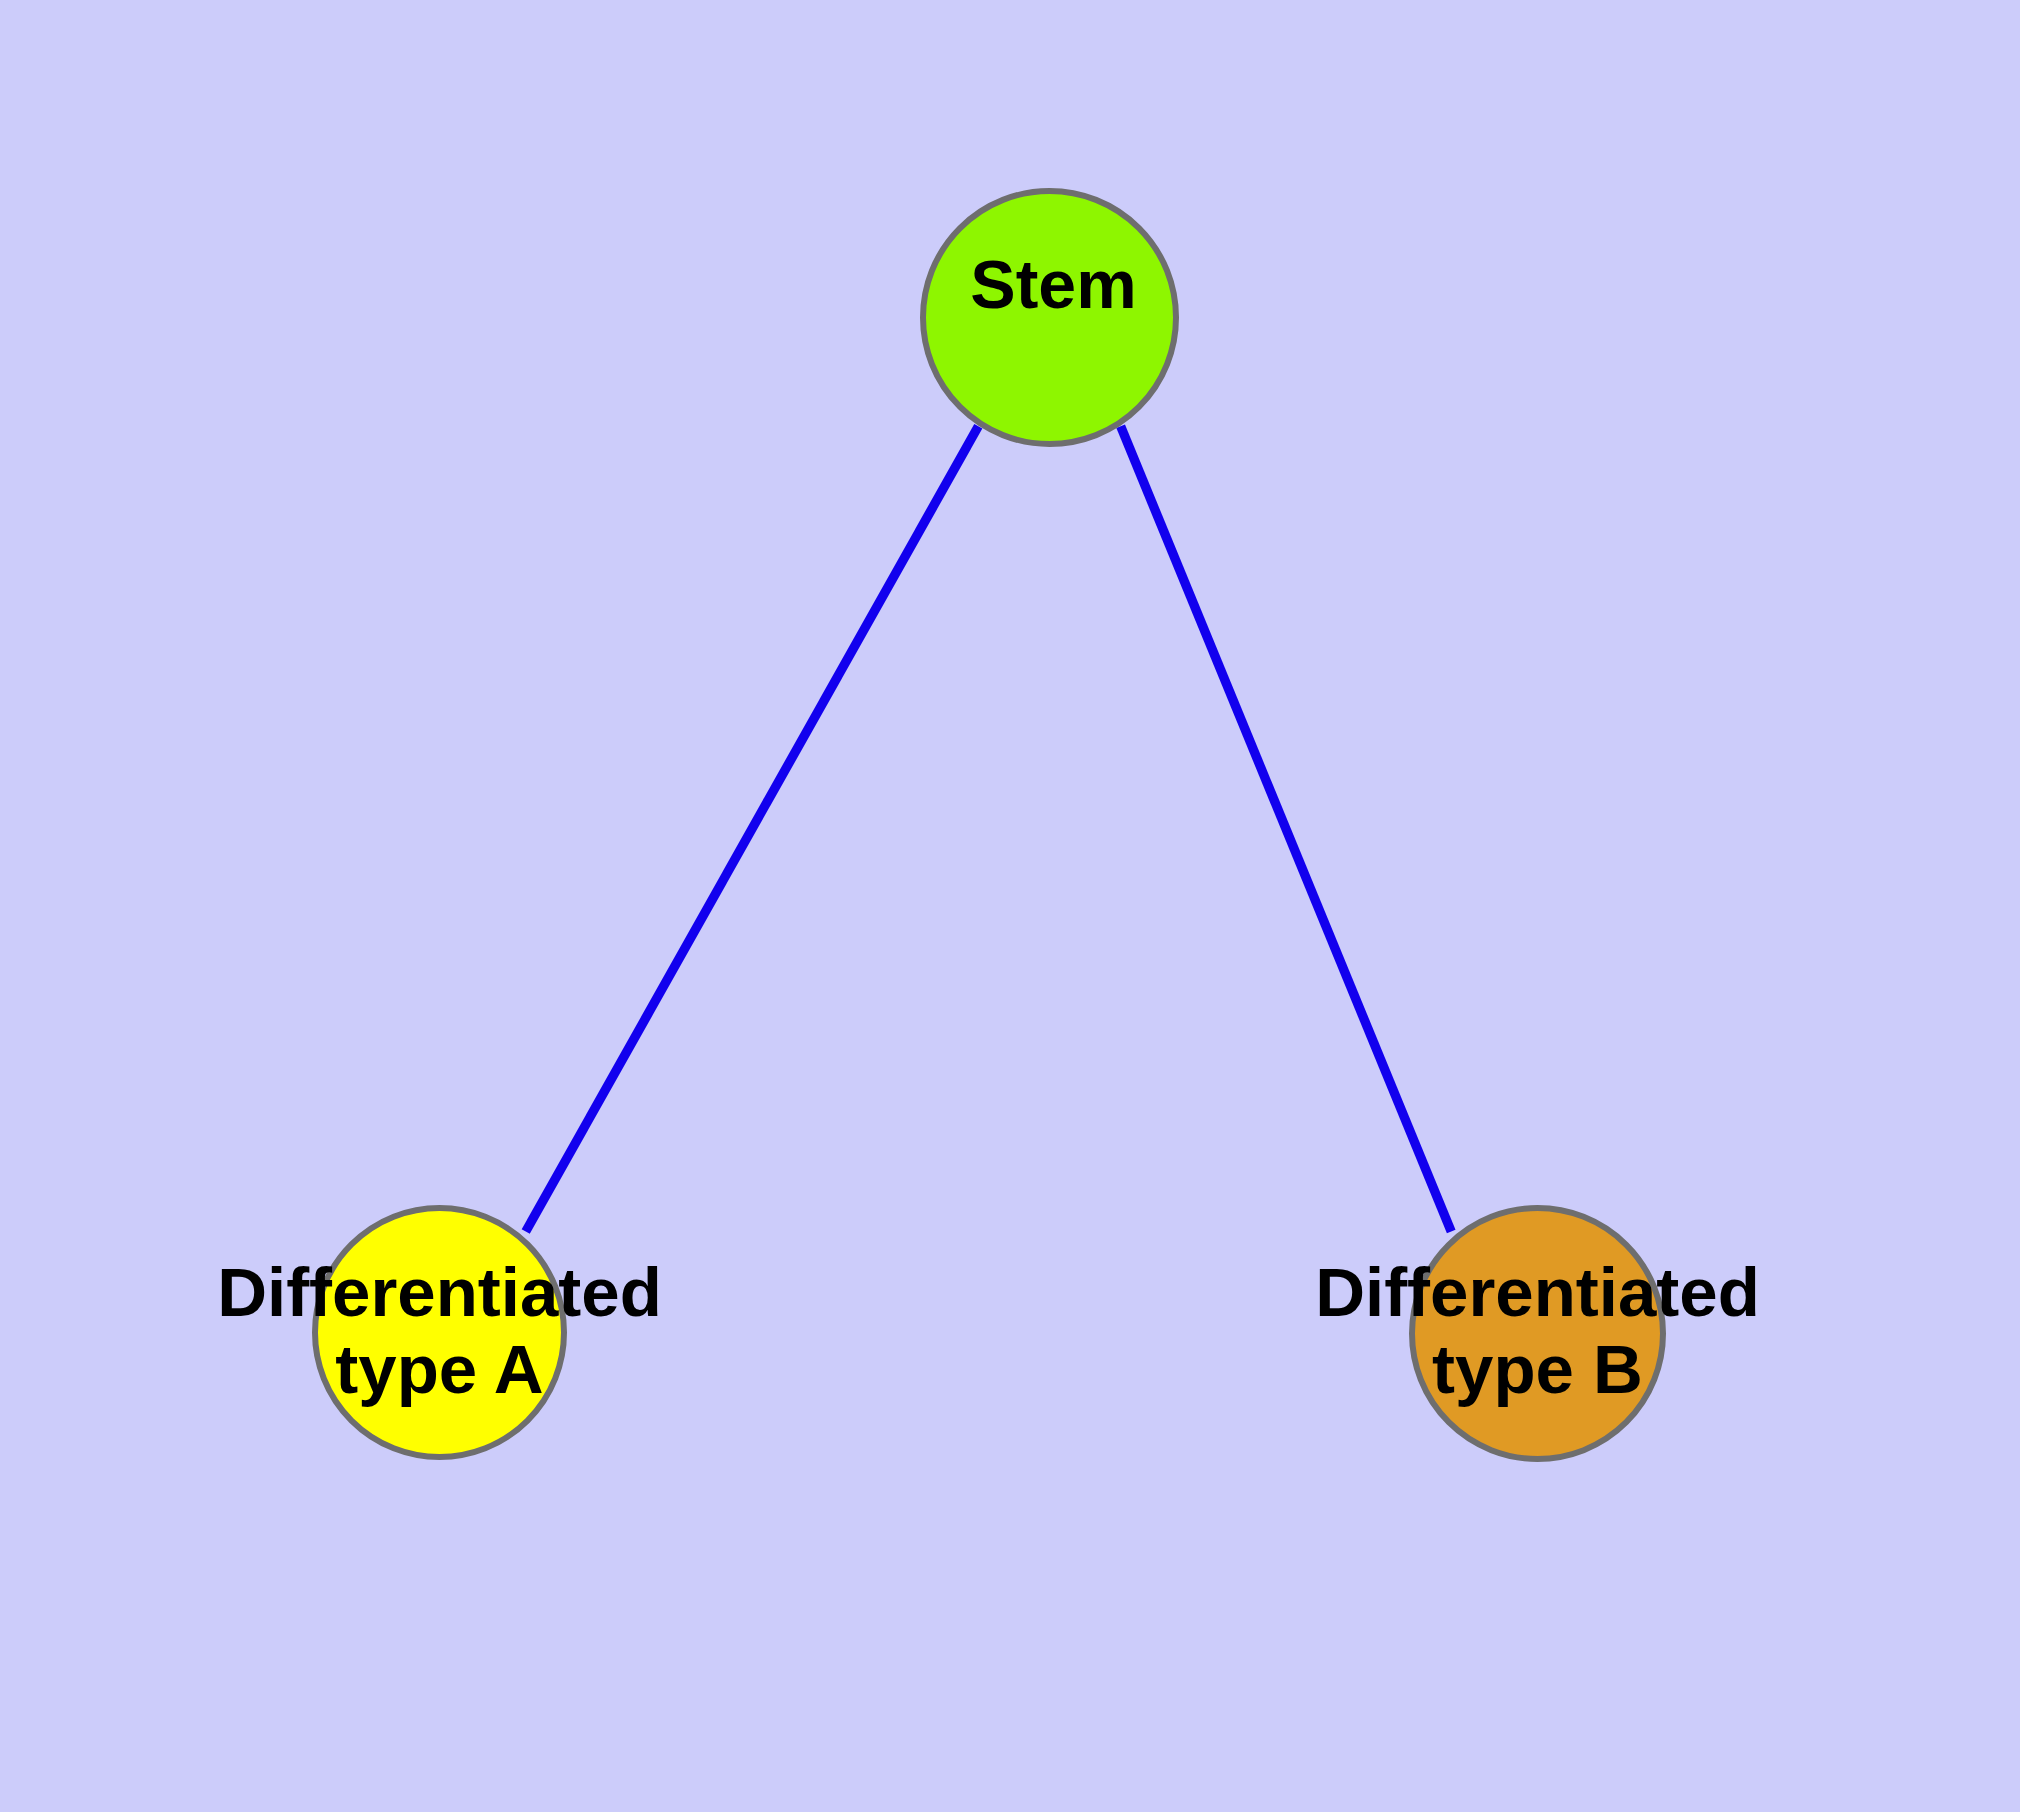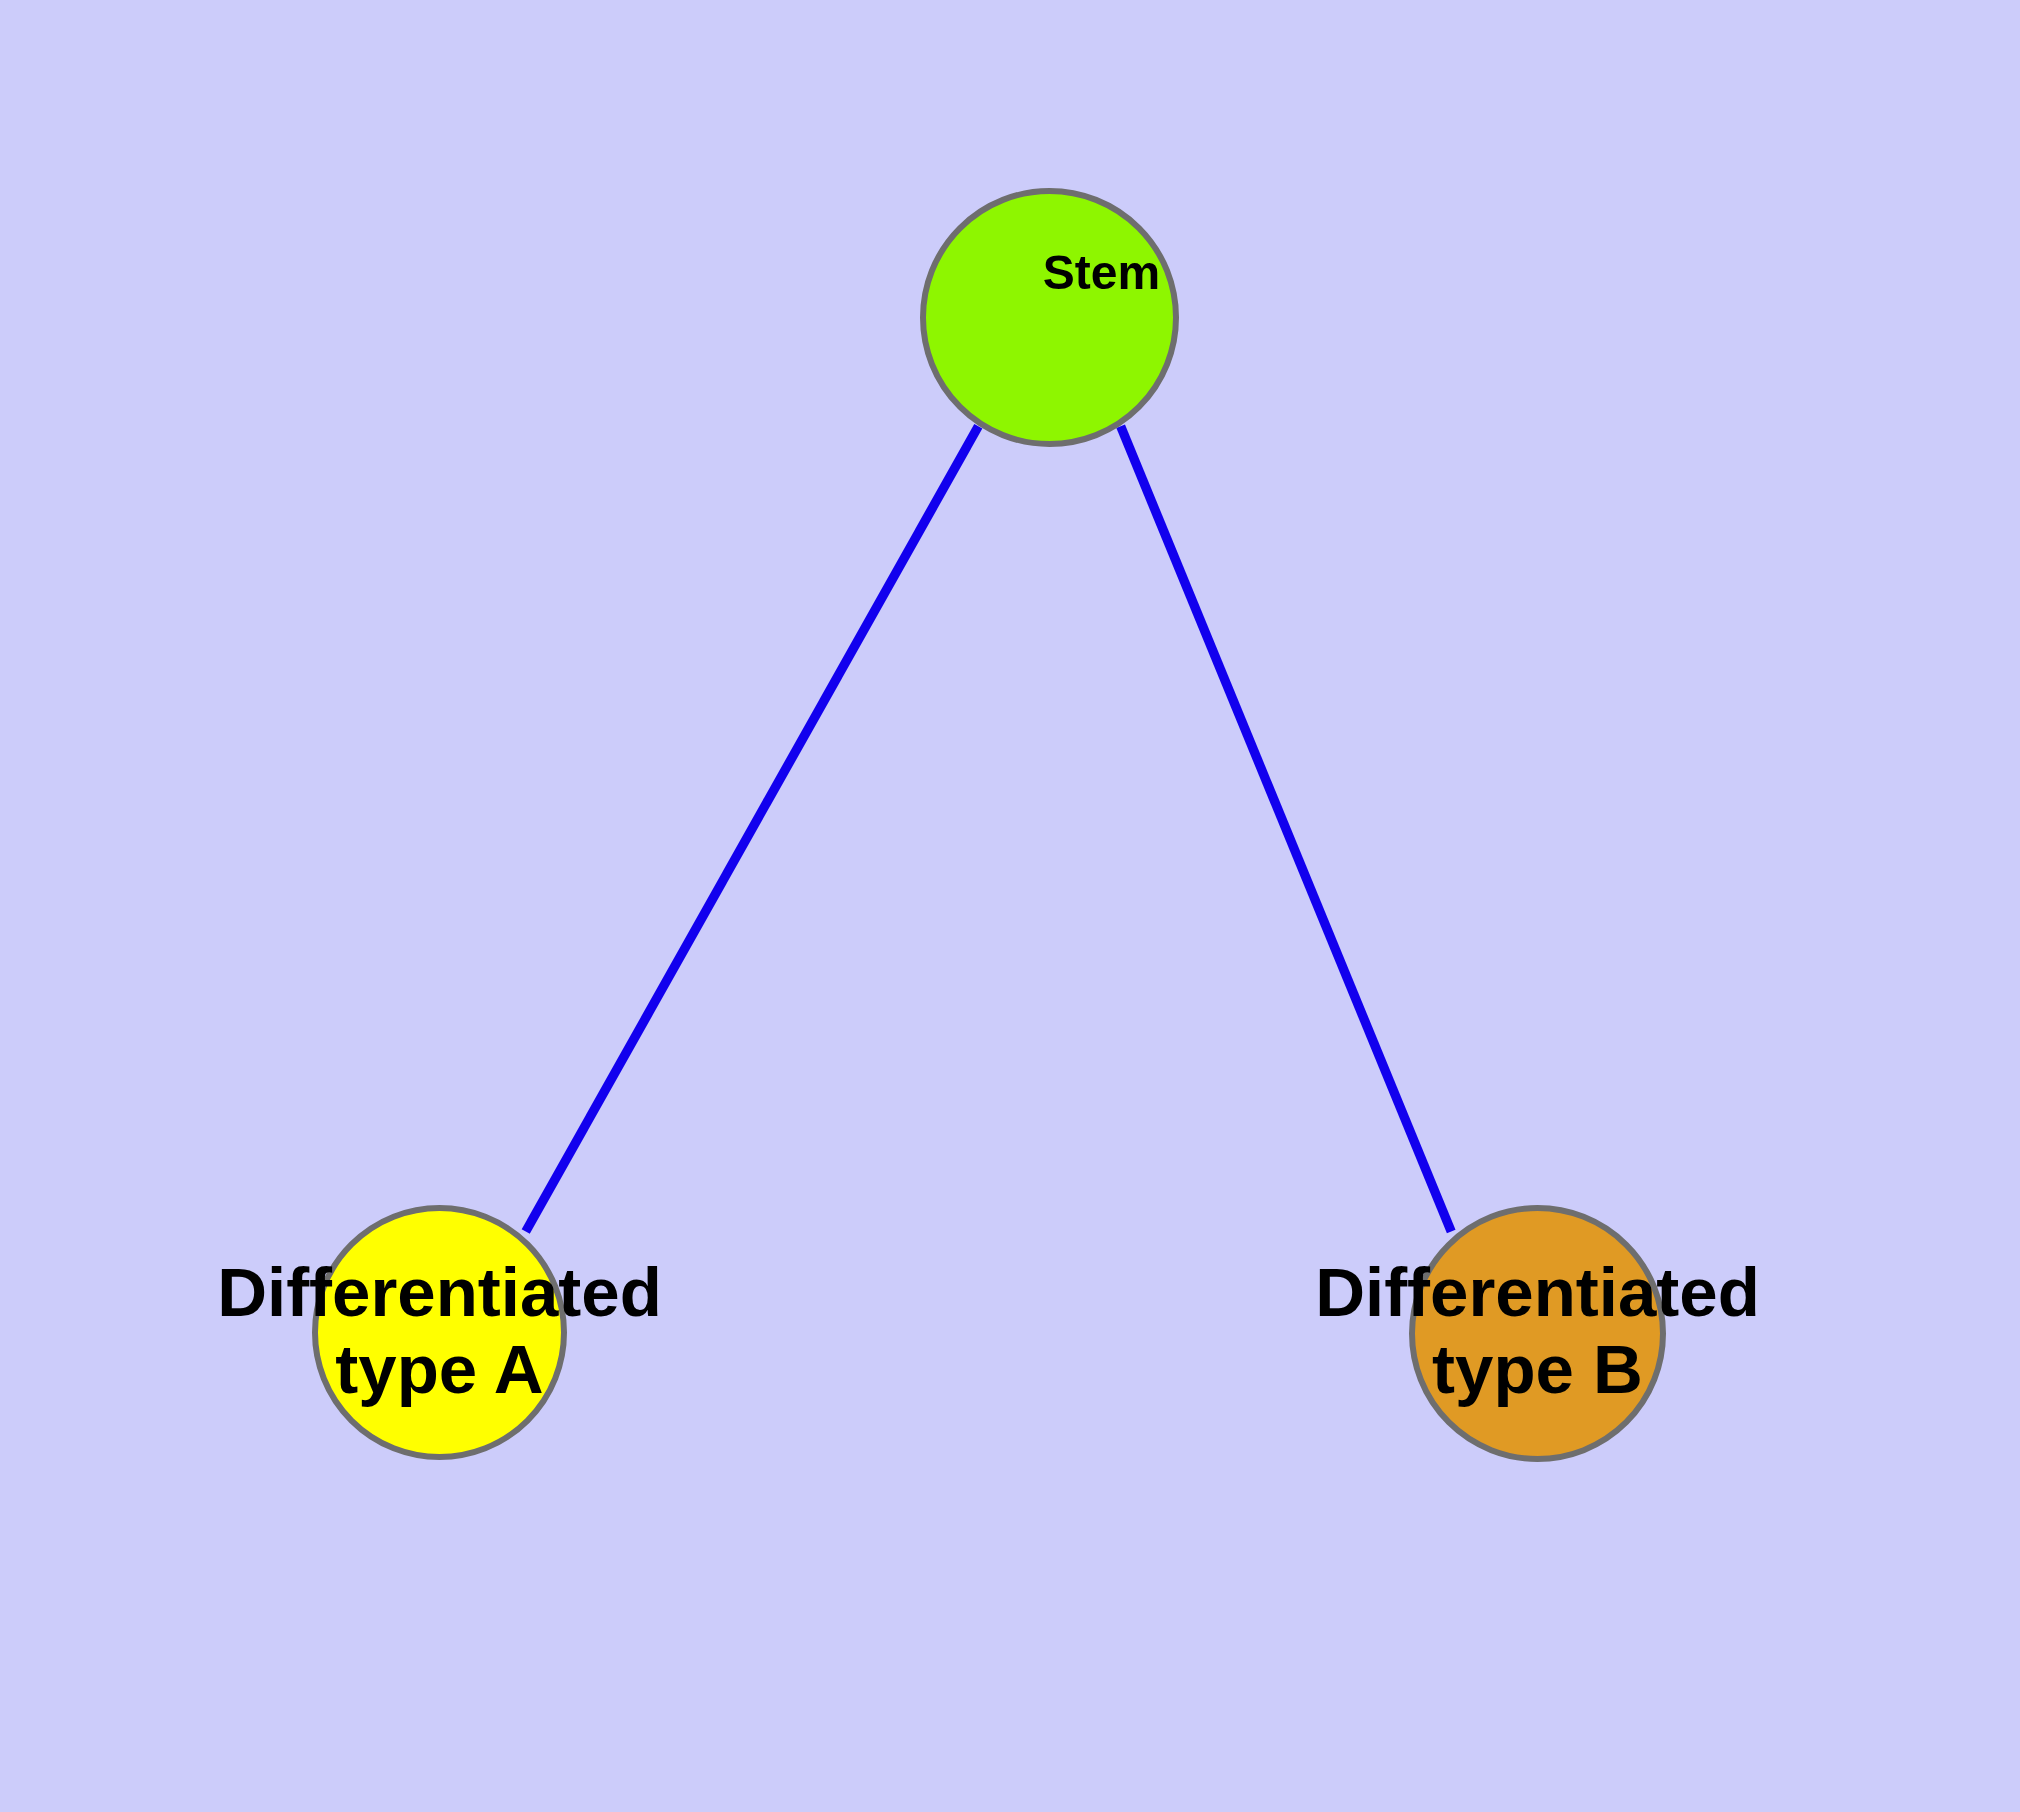--- a/index.html
+++ b/index.html
@@ -44,24 +44,24 @@
   }
   
   #node-stem {
     left: 920px;
     top: 188px;
     width: 259px;
     height: 259px;
     background: #8ef600;
   }
   #label-stem {
-    left: 972px;
+    left: 924px;
     top: 246px;
     width: 259px;
-    font-size: 48px;
+    font-size: 68px;
   }
   
   #node-diff-a {
     left: 312px;
     top: 1205px;
     width: 255px;
     height: 255px;
     background: #ffff00;
   }
   #label-diff-a {

